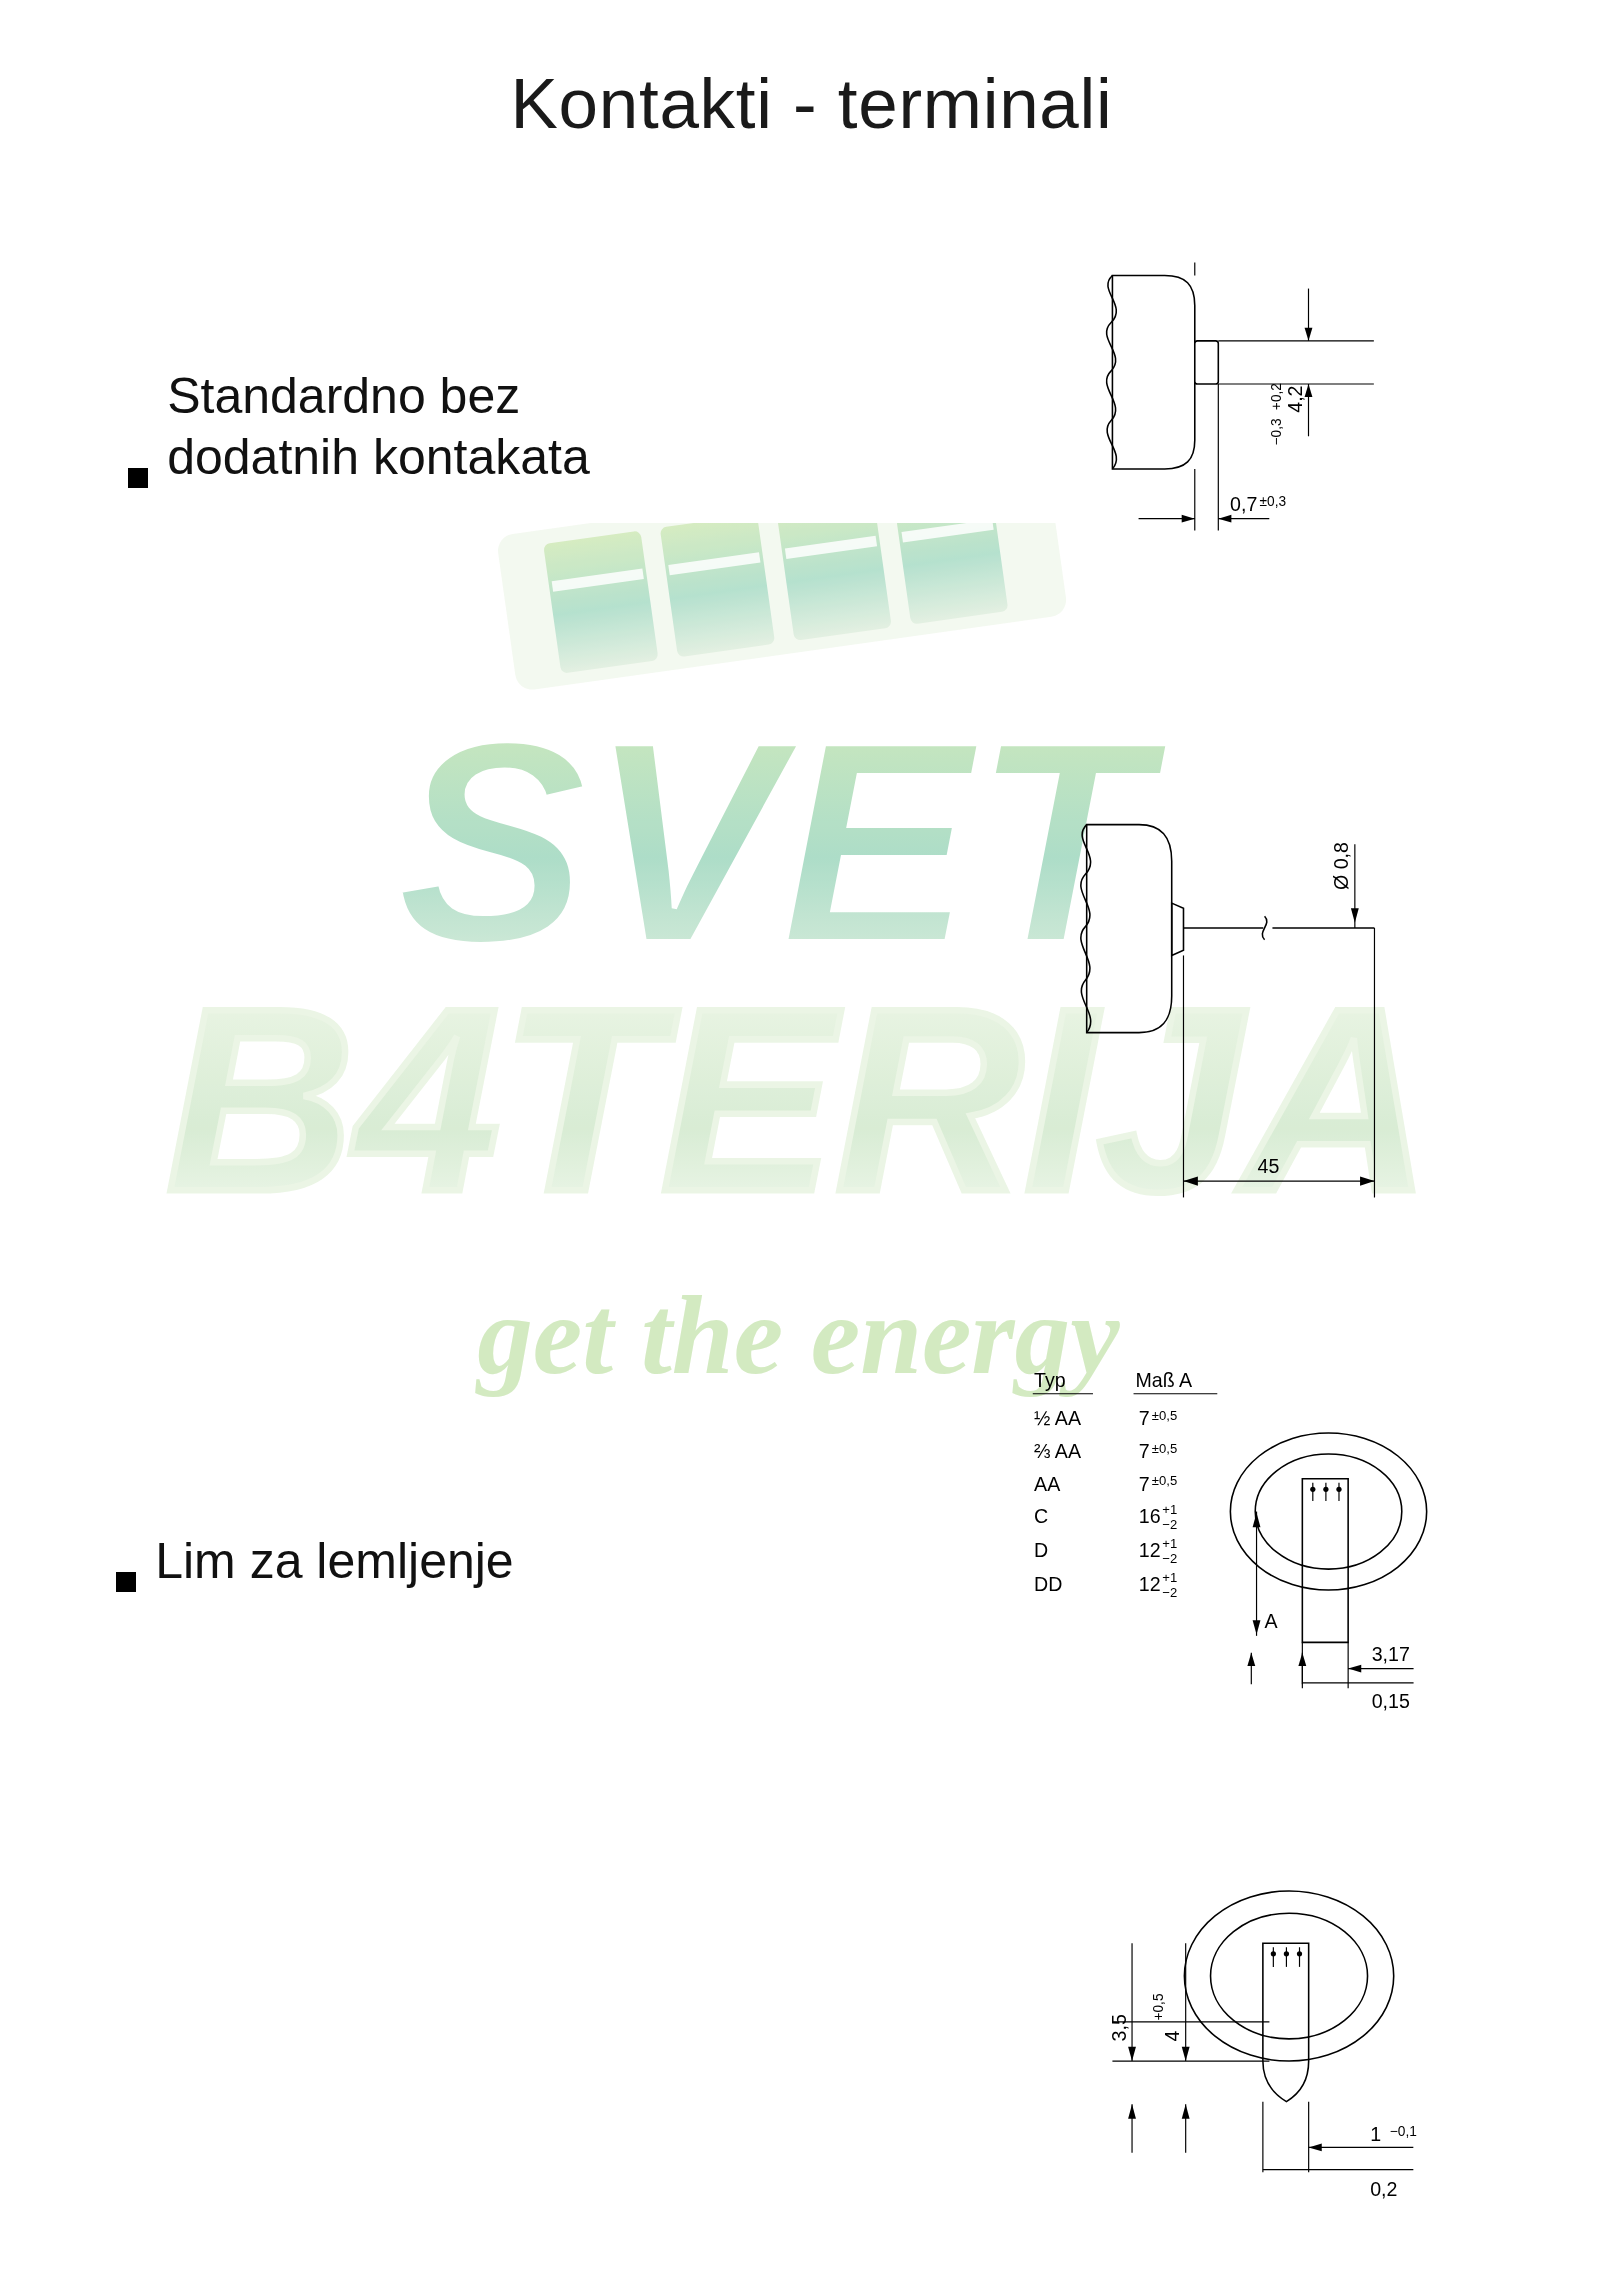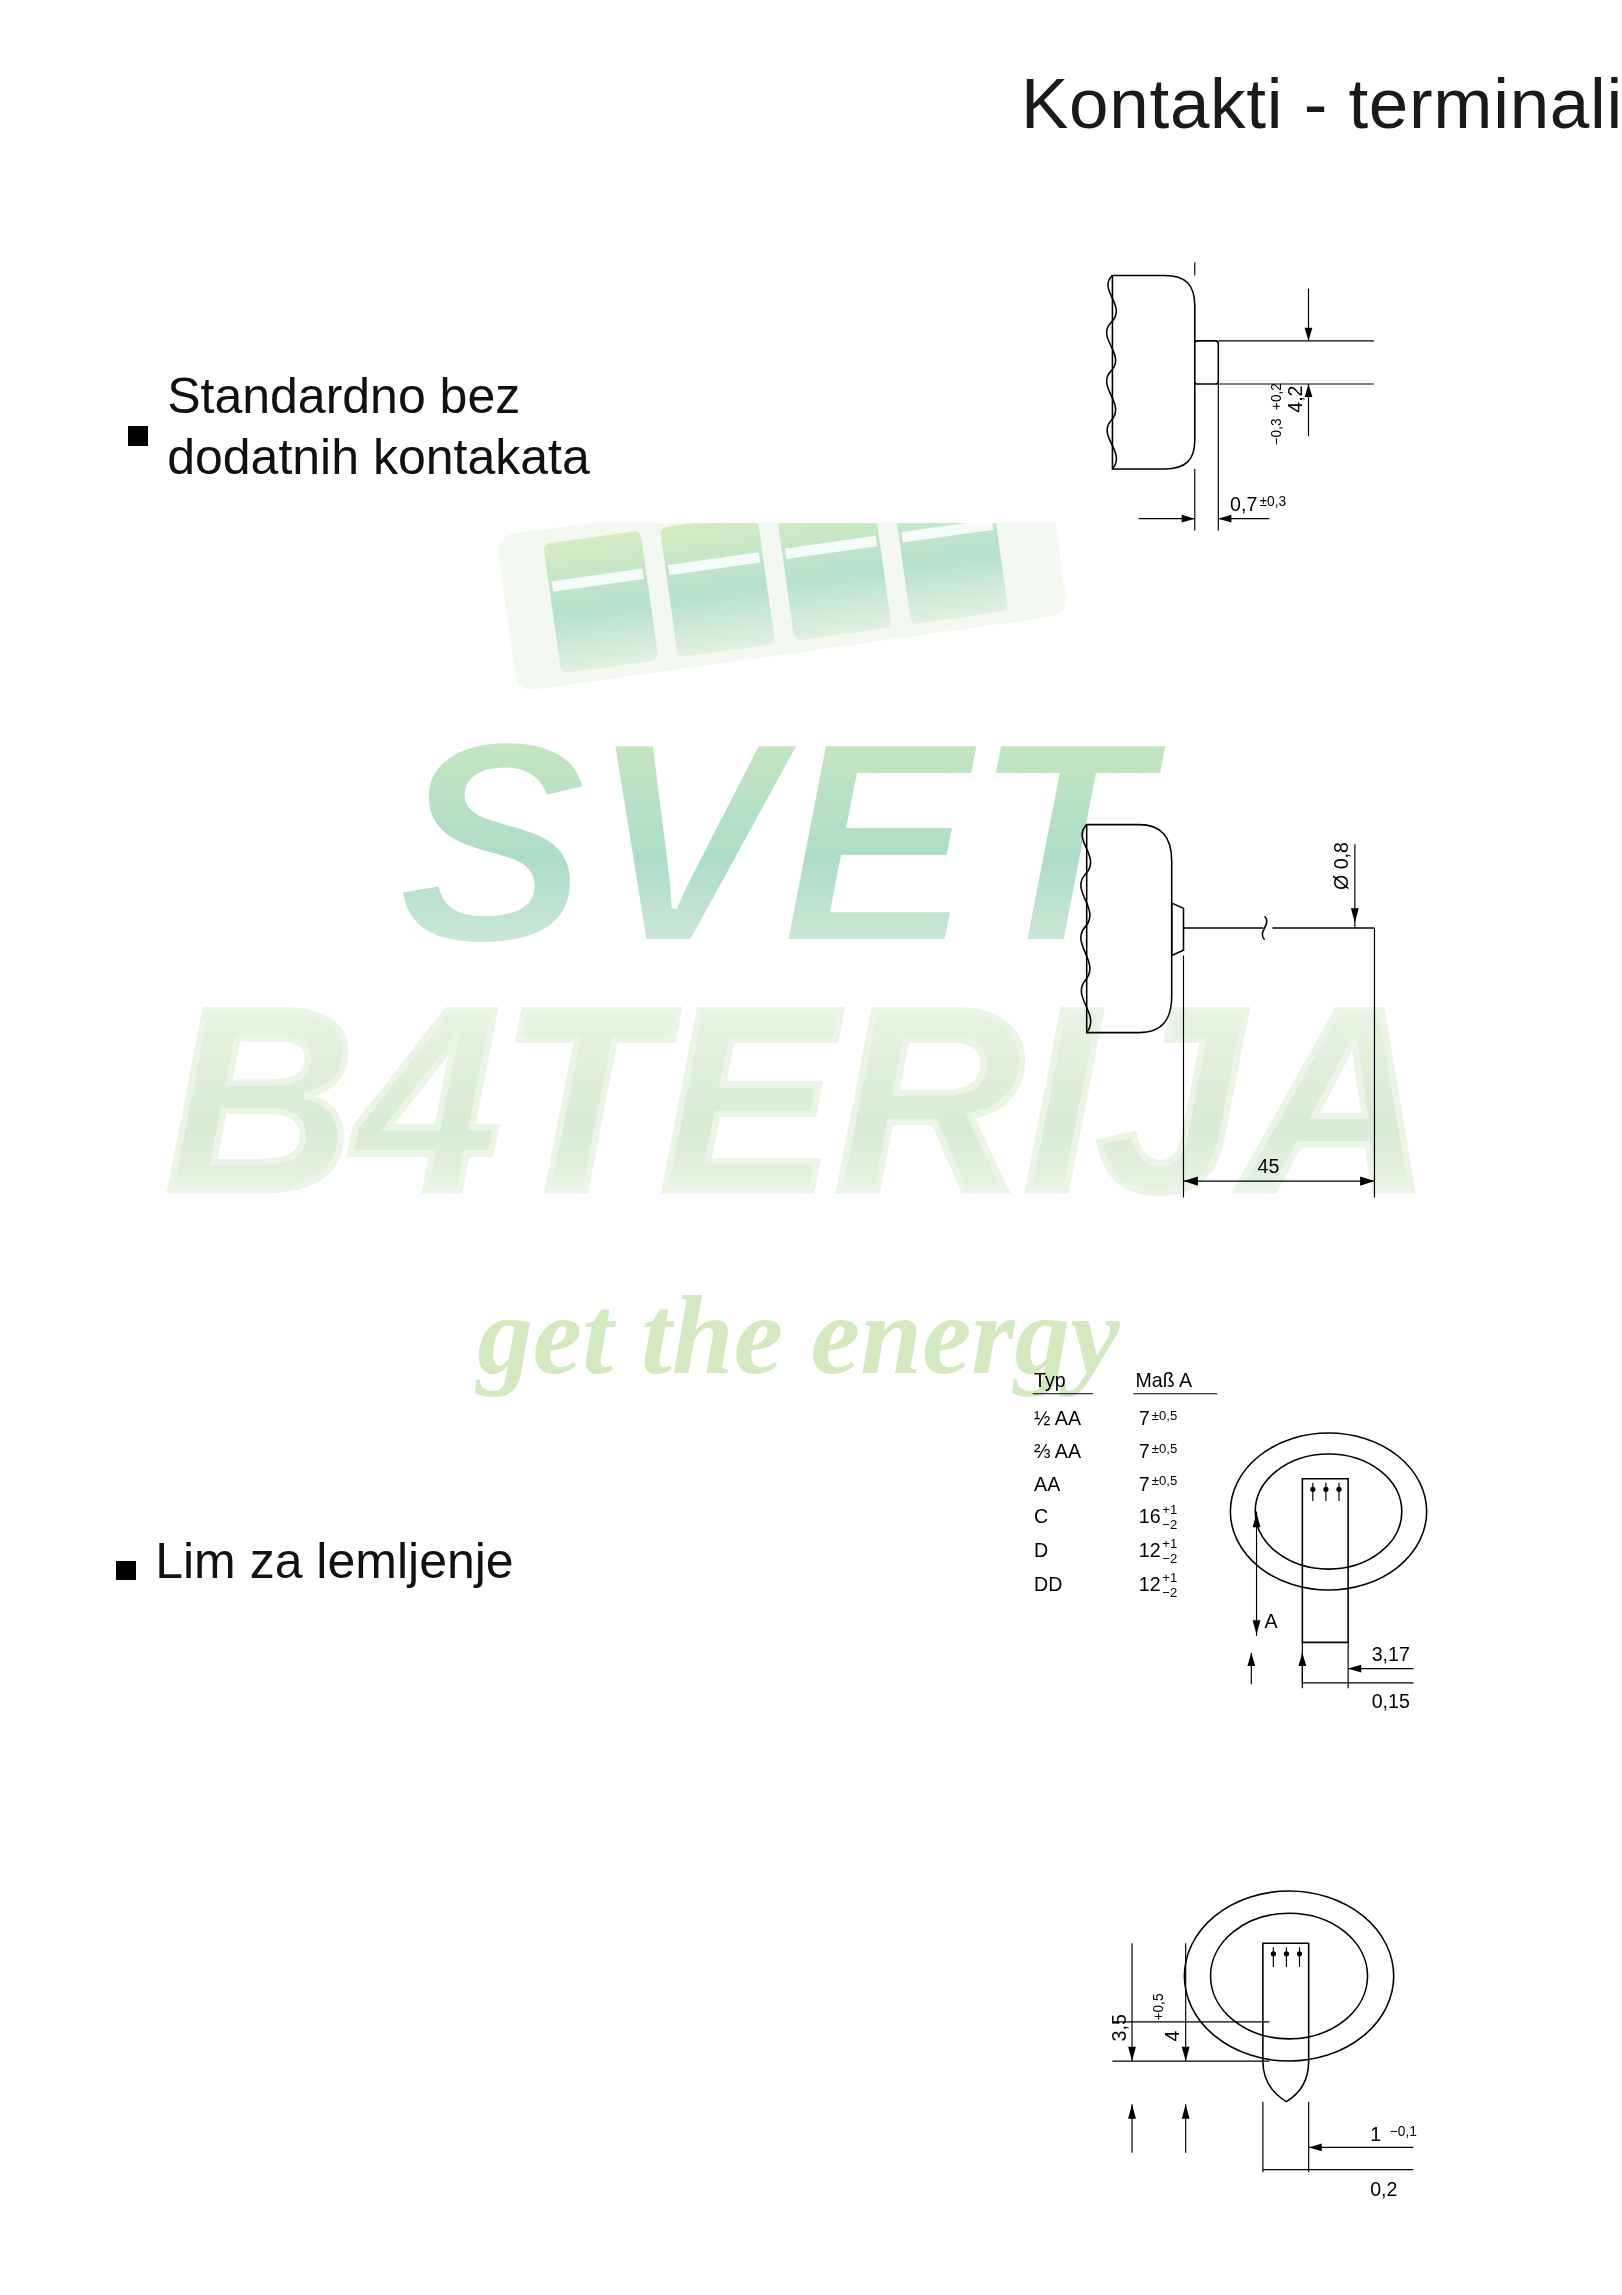--- a/index.html
+++ b/index.html
@@ -18,21 +18,21 @@
     background: #ffffff;
     overflow: hidden;
   }
 
   
   .page-title {
     position: absolute;
     top: 63px;
     left: 0;
     width: 100%;
-    text-align: right;
+    text-align: center;
     font-size: 71px;
     letter-spacing: 0.7px;
     color: #1a1a1a;
     font-weight: normal;
   }
 
   
   .watermark {
     position: absolute;
     left: 0;
@@ -40,21 +40,21 @@
     width: 1623px;
     height: 1243px;
     pointer-events: none;
     z-index: 0;
   }
 
   
   .bullet-row {
     position: absolute;
     display: flex;
-    align-items: center;
+    align-items: flex-end;
     z-index: 3;
   }
   .bullet-square {
     width: 19.6px;
     height: 19.6px;
     background: #000;
     margin-top: 18.3px;
     margin-right: 19.6px;
     flex: 0 0 auto;
   }

